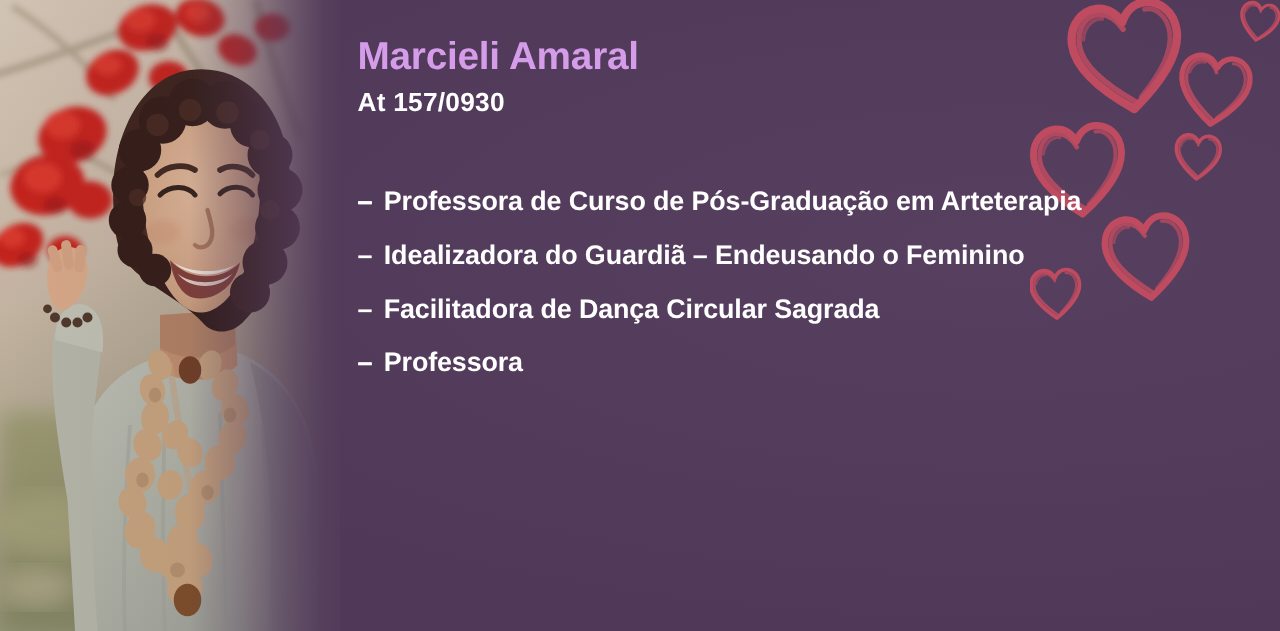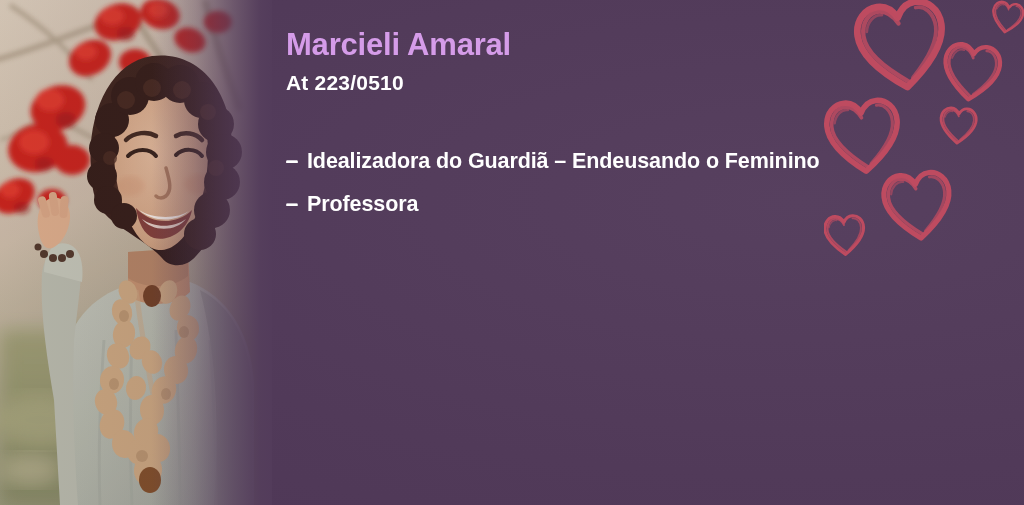--- a/index.html
+++ b/index.html
@@ -365,38 +365,40 @@
       </svg>
     </div>
     <div class="photo-tint"></div>
     <div class="photo-fade"></div>
   </div>
 
   <div class="content">
 
     <div class="name">Marcieli Amaral</div>
 
-    <div class="subtitle">At 223/0510</div>
+    <div class="subtitle">At 157/0930</div>
 
     <ul class="bullets">
       <li class="bullet">
         <span class="dash">–</span>
       </li>
       <li class="bullet">
         <span class="dash">–</span>
       </li>
       <li class="bullet">
         <span class="dash">–</span>
+        <span>Professora de Curso de Pós-Graduação em Arteterapia</span>
       </li>
       <li class="bullet">
         <span class="dash">–</span>
         <span>Idealizadora do Guardiã – Endeusando o Feminino</span>
       </li>
       <li class="bullet">
         <span class="dash">–</span>
+        <span>Facilitadora de Dança Circular Sagrada</span>
       </li>
       <li class="bullet">
         <span class="dash">–</span>
       </li>
       <li class="bullet">
         <span class="dash">–</span>
         <span>Professora</span>
       </li>
     </ul>
 

